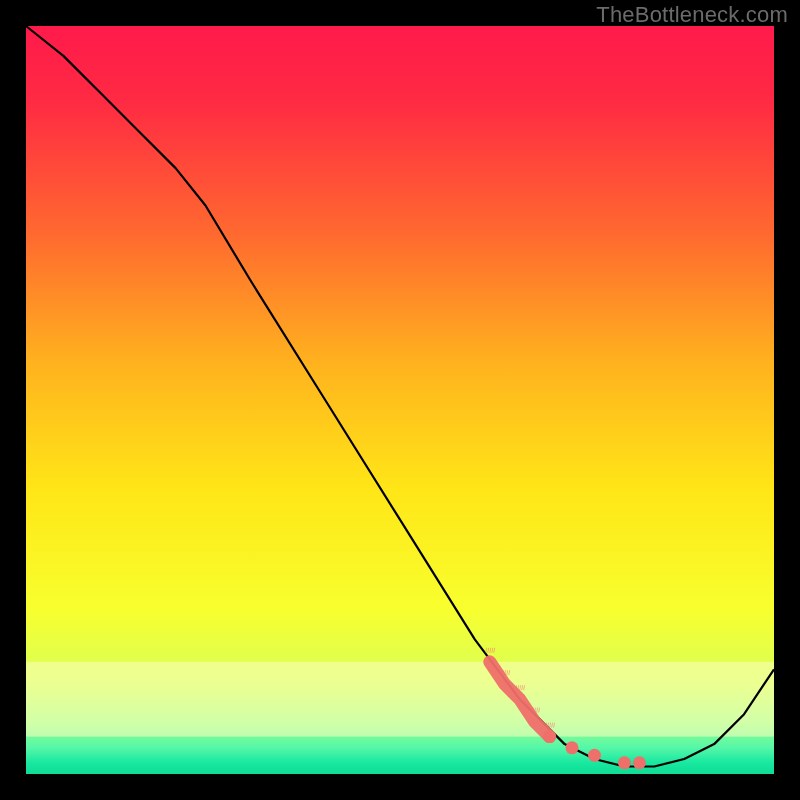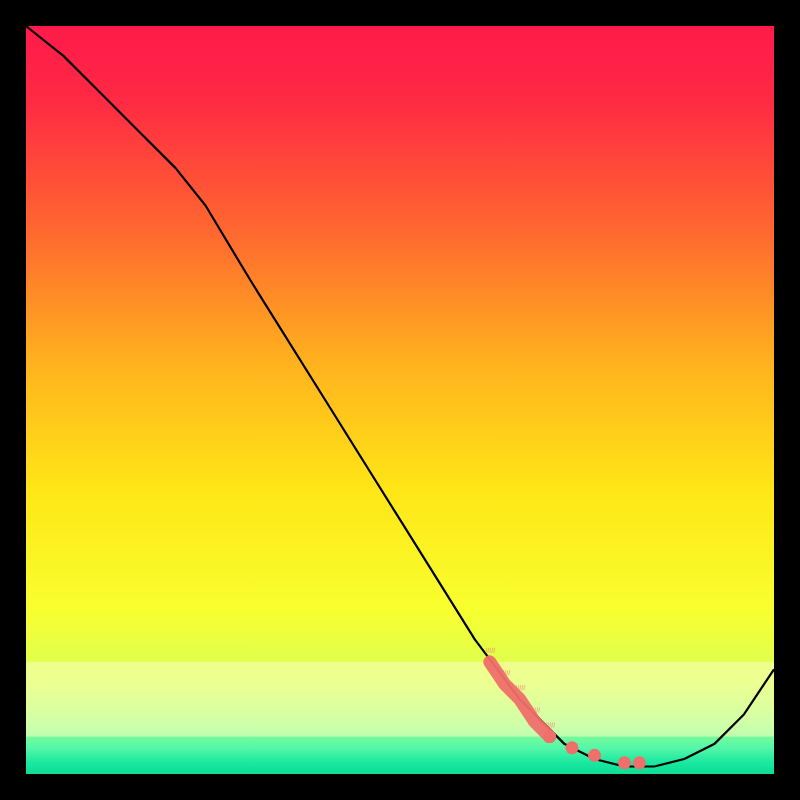--- a/index.html
+++ b/index.html
@@ -84,13 +84,14 @@
       <line x1="551.6" y1="727.6" x2="552.6" y2="722.6" stroke="#ef6f6a" stroke-width="1" opacity="0.5"></line>
       <line x1="553.6" y1="727.6" x2="554.6" y2="722.6" stroke="#ef6f6a" stroke-width="1" opacity="0.5"></line>
       <circle cx="549.6" cy="736.6" r="6.5" fill="#ef6f6a"></circle>
       <circle cx="572.0" cy="747.8" r="6.5" fill="#ef6f6a"></circle>
       <circle cx="594.5" cy="755.3" r="6.5" fill="#ef6f6a"></circle>
       <circle cx="624.4" cy="762.8" r="6.5" fill="#ef6f6a"></circle>
       <circle cx="639.4" cy="762.8" r="6.5" fill="#ef6f6a"></circle>
       <rect x="25.5" y="25.5" width="749" height="749" fill="none" stroke="#000" stroke-width="1"></rect>
     </svg>
 
+  <div class="watermark">TheBottleneck.com</div>
 </div>
 
 </body></html>

